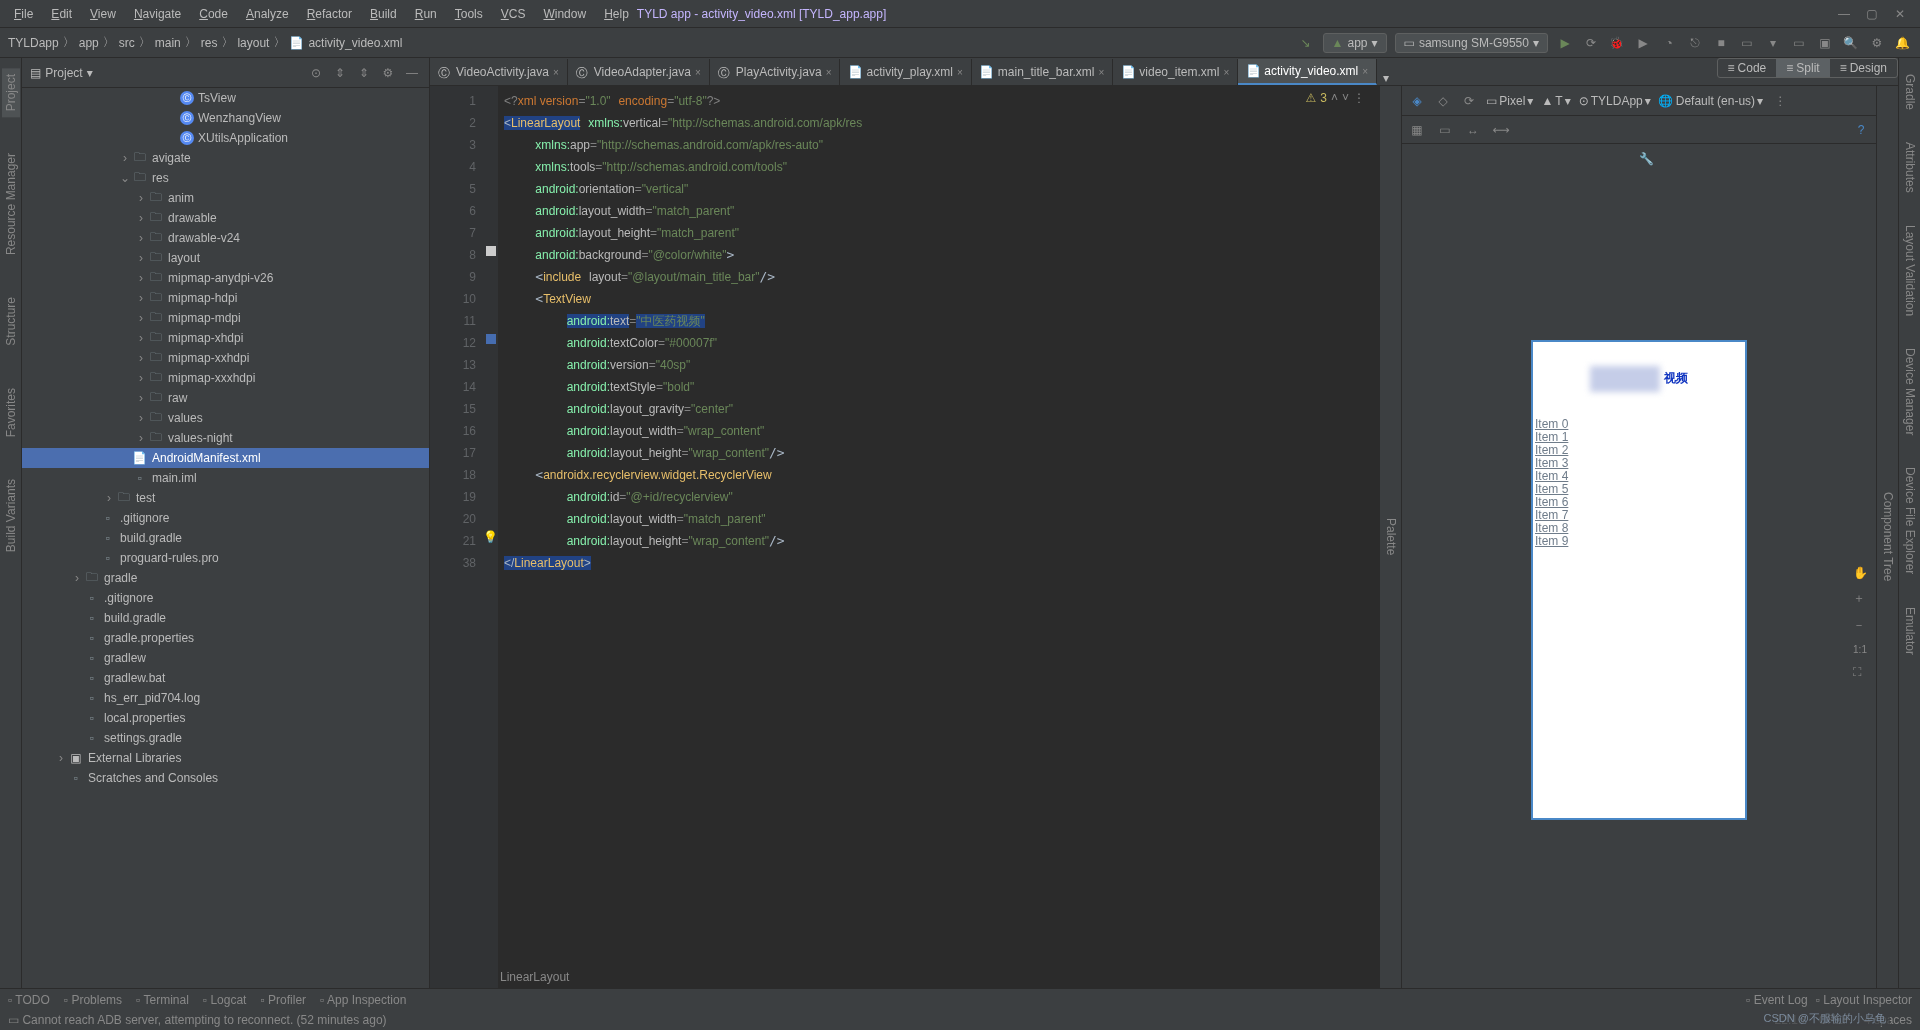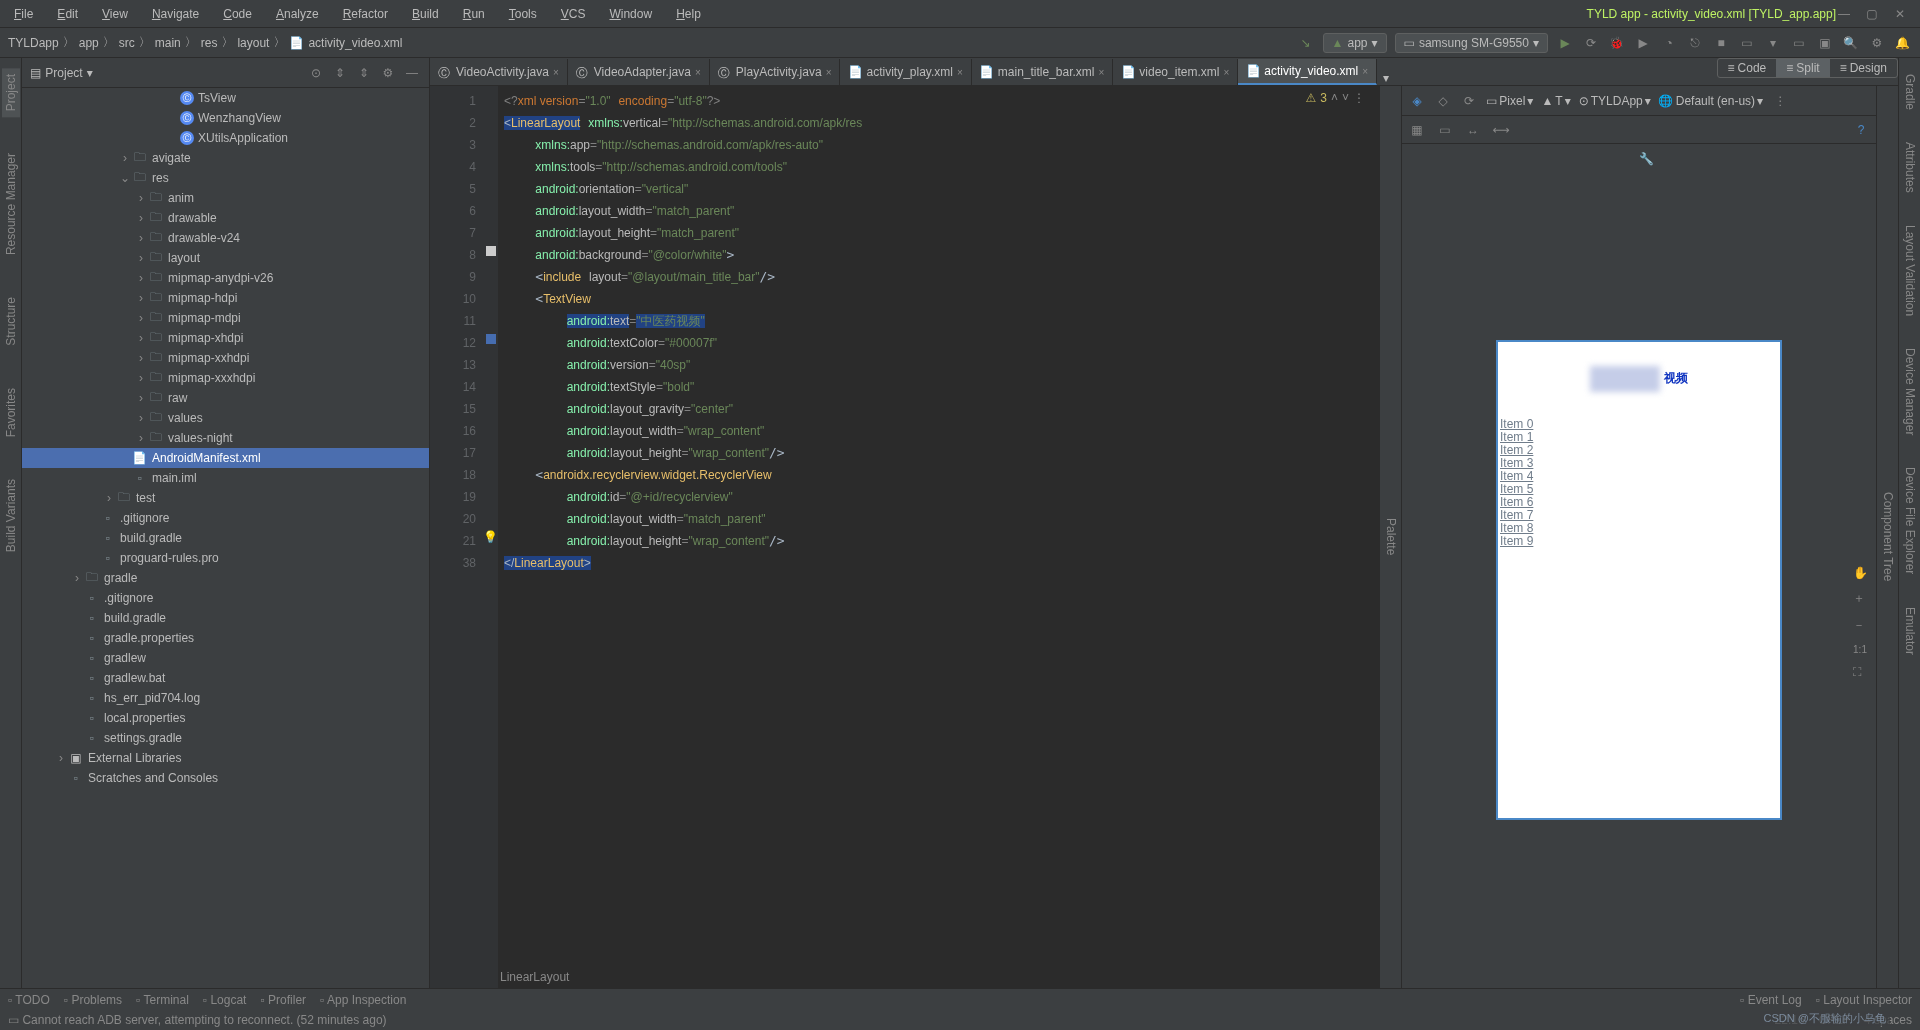--- a/index.html
+++ b/index.html
@@ -1,21 +1,21 @@
 <!DOCTYPE html>
 <html><head>
 <meta charset="utf-8">
 <style>
 * { margin:0; padding:0; box-sizing:border-box; font-family:"Segoe UI",Arial,sans-serif; font-size:12px; }
 body { background:#3c3f41; color:#bbb; width:1920px; height:1030px; overflow:hidden; position:relative; }
 .menubar { height:28px; background:#3c3f41; display:flex; align-items:center; padding:0 6px; border-bottom:1px solid #2b2b2b; }
-.menubar-left { display:flex; gap:8px; }
+.menubar-left { display:flex; gap:2px; }
 .menubar-left span { padding:3px 8px; cursor:pointer; }
 .menubar-left span u { text-decoration:underline; }
-.menubar-title { flex:1; text-align:right; color:#bef264; }
+.menubar-title { flex:1; text-align:left; color:#c4b5fd; }
 .menubar-right { display:flex; gap:12px; padding-right:6px; }
 .winbtn { width:16px; height:16px; display:flex; align-items:center; justify-content:center; color:#888; }
 .toolbar { height:30px; background:#3c3f41; display:flex; align-items:center; padding:0 8px; border-bottom:1px solid #2b2b2b; }
 .breadcrumb { display:flex; align-items:center; gap:4px; flex:1; }
 .breadcrumb span { color:#bbb; }
 .chev { color:#666; }
 .toolbar-right { display:flex; align-items:center; gap:8px; }
 .runconfig,.device { display:flex; align-items:center; background:#4c5052; border:1px solid #5e6060; border-radius:3px; padding:2px 8px; gap:4px; }
 .tb-icon { width:18px; height:18px; display:flex; align-items:center; justify-content:center; color:#888; }
 .main { display:flex; height:calc(100% - 28px - 30px - 22px - 20px); }
@@ -57,21 +57,21 @@
 .t-ns { color:#86efac;text-align:center; }
 .t-val { color:#6a8759; }
 .t-decl { color:#cc7832; }
 .t-dim { color:#808080; }
 .hl { background:#214283; }
 .preview { width:475px; background:#3c3f41; border-left:1px solid #2b2b2b; display:flex; flex-direction:column; }
 .pv-toolbar { height:30px; display:flex; align-items:center; padding:0 6px; gap:8px; border-bottom:1px solid #2b2b2b; }
 .pv-drop { display:flex; align-items:center; gap:2px; color:#bbb; cursor:pointer; }
 .pv-second { height:28px; display:flex; align-items:center; padding:0 6px; gap:10px; border-bottom:1px solid #2b2b2b; }
 .pv-canvas { flex:1; display:flex; align-items:center; justify-content:center; position:relative; background:#3c3f41; }
-.phone { width:286px; height:480px; background:#fff; border:2px solid #4a88c7; position:relative;margin-top:27px; }
+.phone { width:216px; height:480px; background:#fff; border:2px solid #4a88c7; position:relative;margin-top:27px; }
 .phone-title { position:absolute; top:24px; left:50%; transform:translateX(-50%); color:#1135c0; font-size:26px; font-weight:bold; display:flex; align-items:center; gap:4px; }
 .phone-title .blur { filter:blur(3px); background:#c5cde8; width:70px; height:26px; display:inline-block; }
 .phone-list { position:absolute; top:76px; left:2px; color:#6f7c8a; font-size:11px; line-height:13px;text-decoration:underline; }
 .pv-ctl { position:absolute; right:8px; top:50%; display:flex; flex-direction:column; gap:10px; color:#888; }
 .modebar { position:absolute; top:58px; right:22px; display:flex; background:#3c3f41; border:1px solid #5e6060; border-radius:3px; }
 .modebtn { padding:2px 10px; cursor:pointer; display:flex; align-items:center; gap:3px;}
 .modebtn.active { background:#5c6164; }
 
 .comp-rail { width:22px; background:#3c3f41; border-left:1px solid #2b2b2b; display:flex; align-items:center; justify-content:center; }
 .comp-rail span { writing-mode:vertical-rl; color:#888; }
@@ -565,21 +565,21 @@
 
 <div class="bottombar">
   <div style="display:flex;gap:14px;flex:1" id="bottom-left">
       <span>▫ TODO</span>
       <span>▫ Problems</span>
       <span>▫ Terminal</span>
       <span>▫ Logcat</span>
       <span>▫ Profiler</span>
       <span>▫ App Inspection</span>
     </div>
-  <div style="display:flex;gap:14px" id="bottom-right">
+  <div style="display:flex;gap:8px" id="bottom-right">
       <span>▫ Event Log</span>
       <span>▫ Layout Inspector</span>
     </div>
 </div>
 
 <div class="statusbar">
   <span>▭</span>&nbsp;
   <span class="left">Cannot reach ADB server, attempting to reconnect. (52 minutes ago)</span>
   <div class="right">
     <span>22:16</span>

